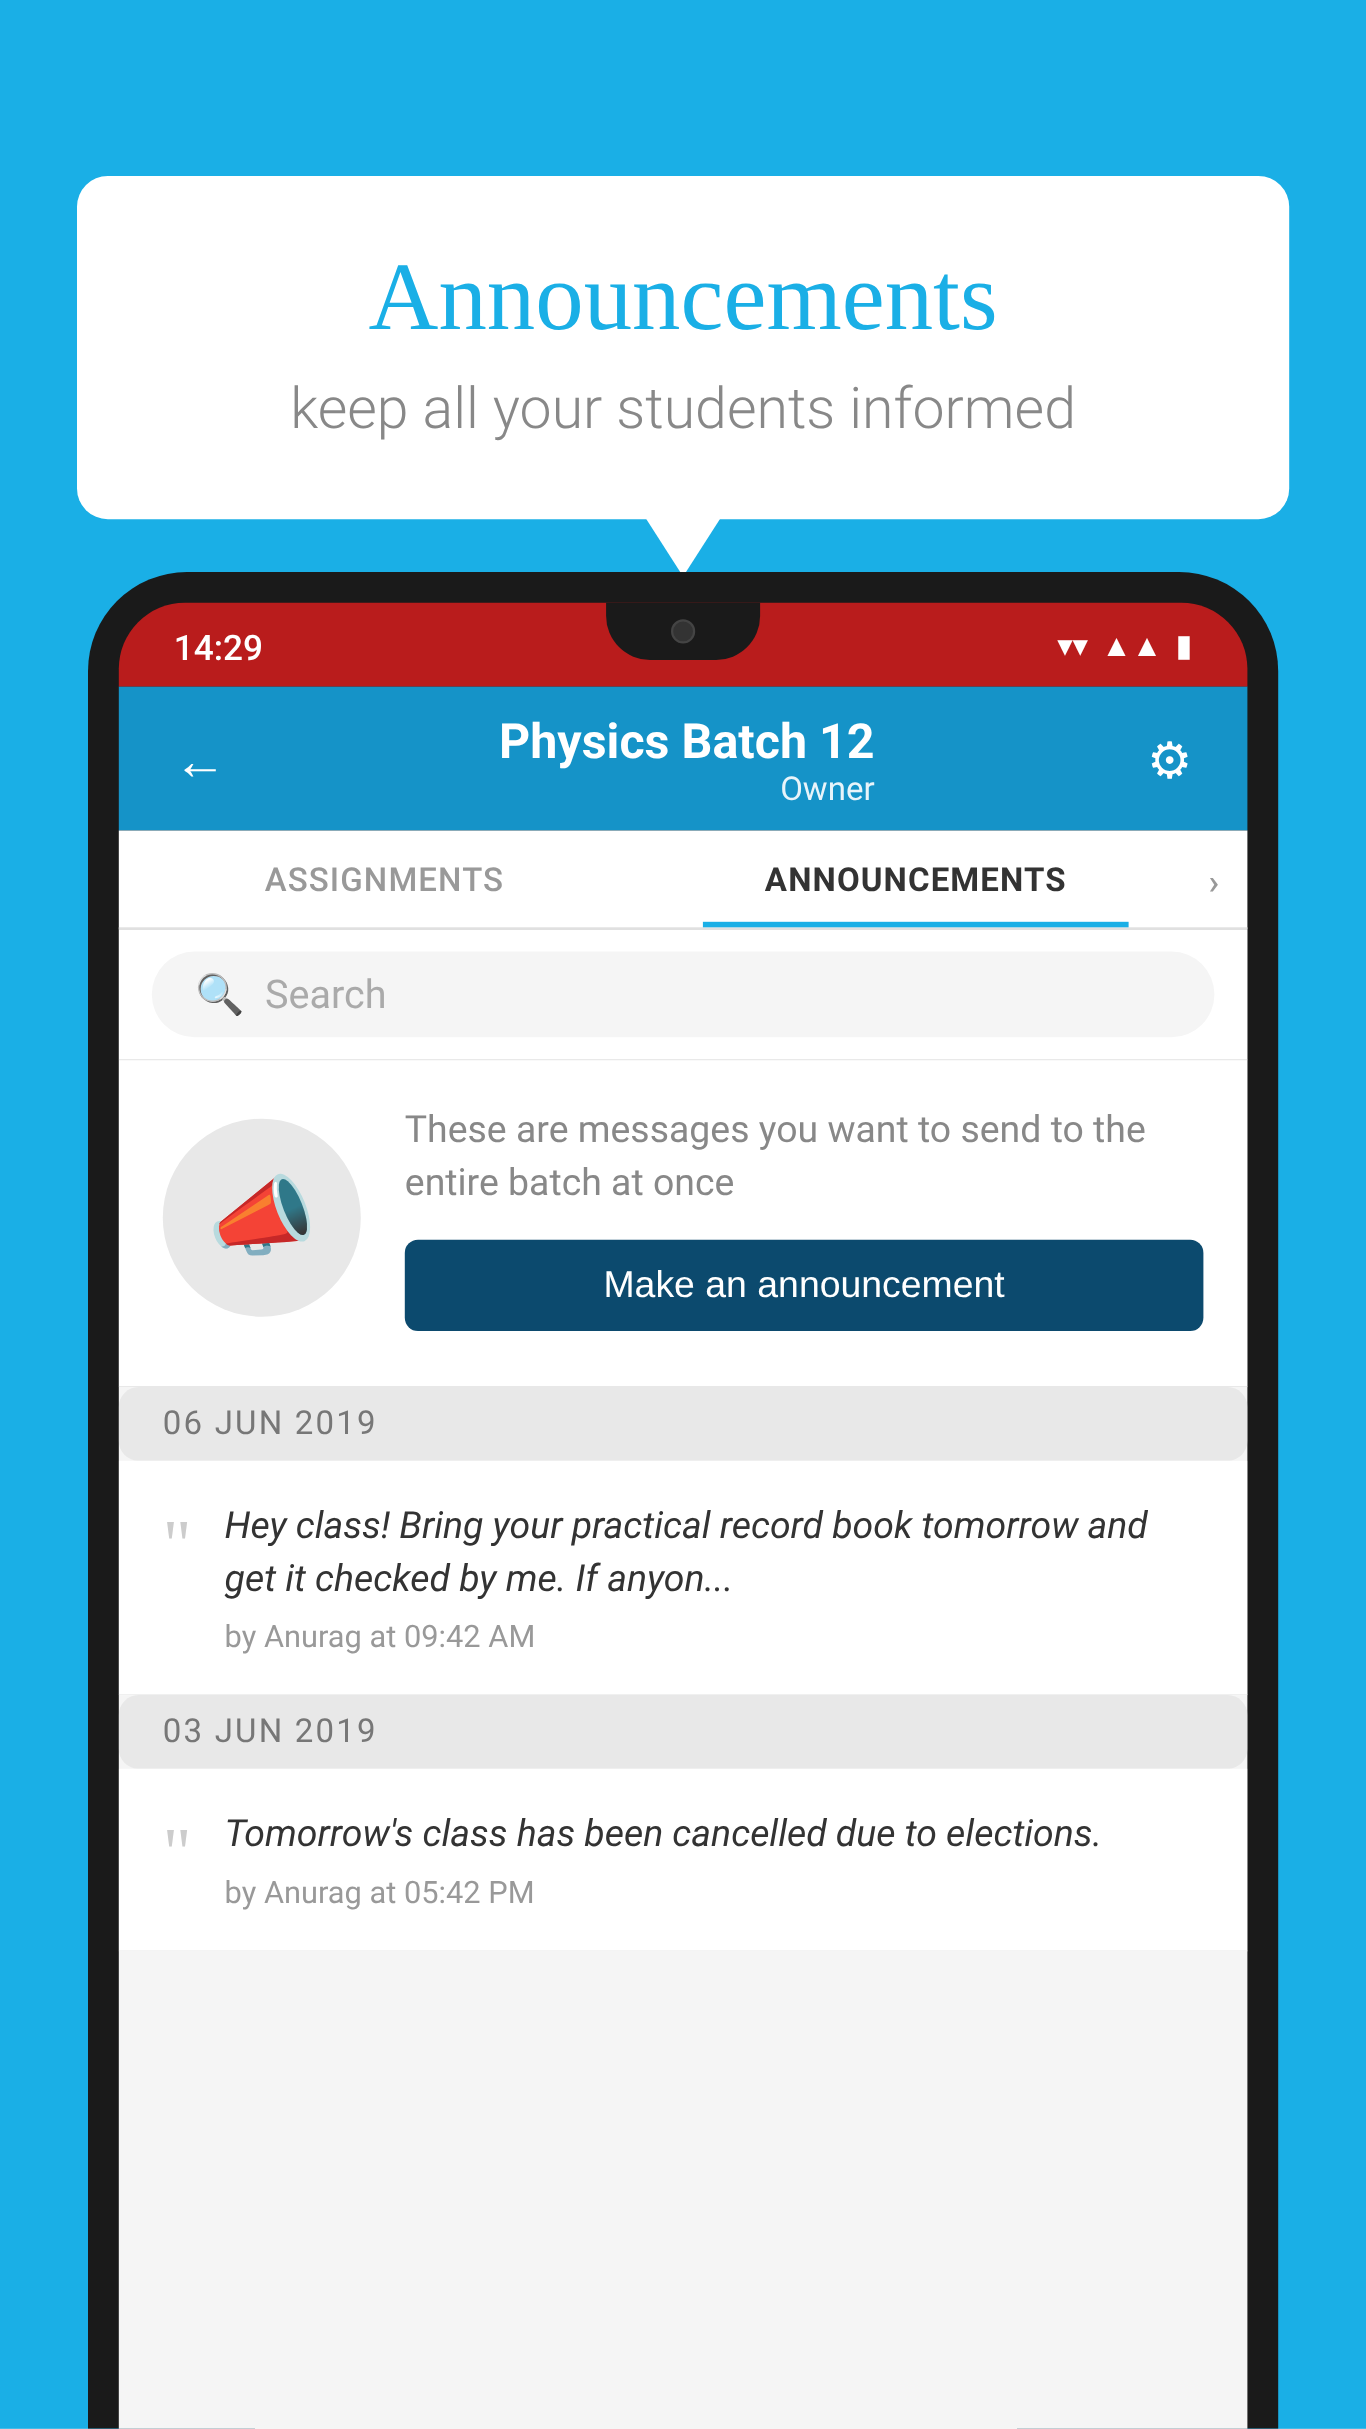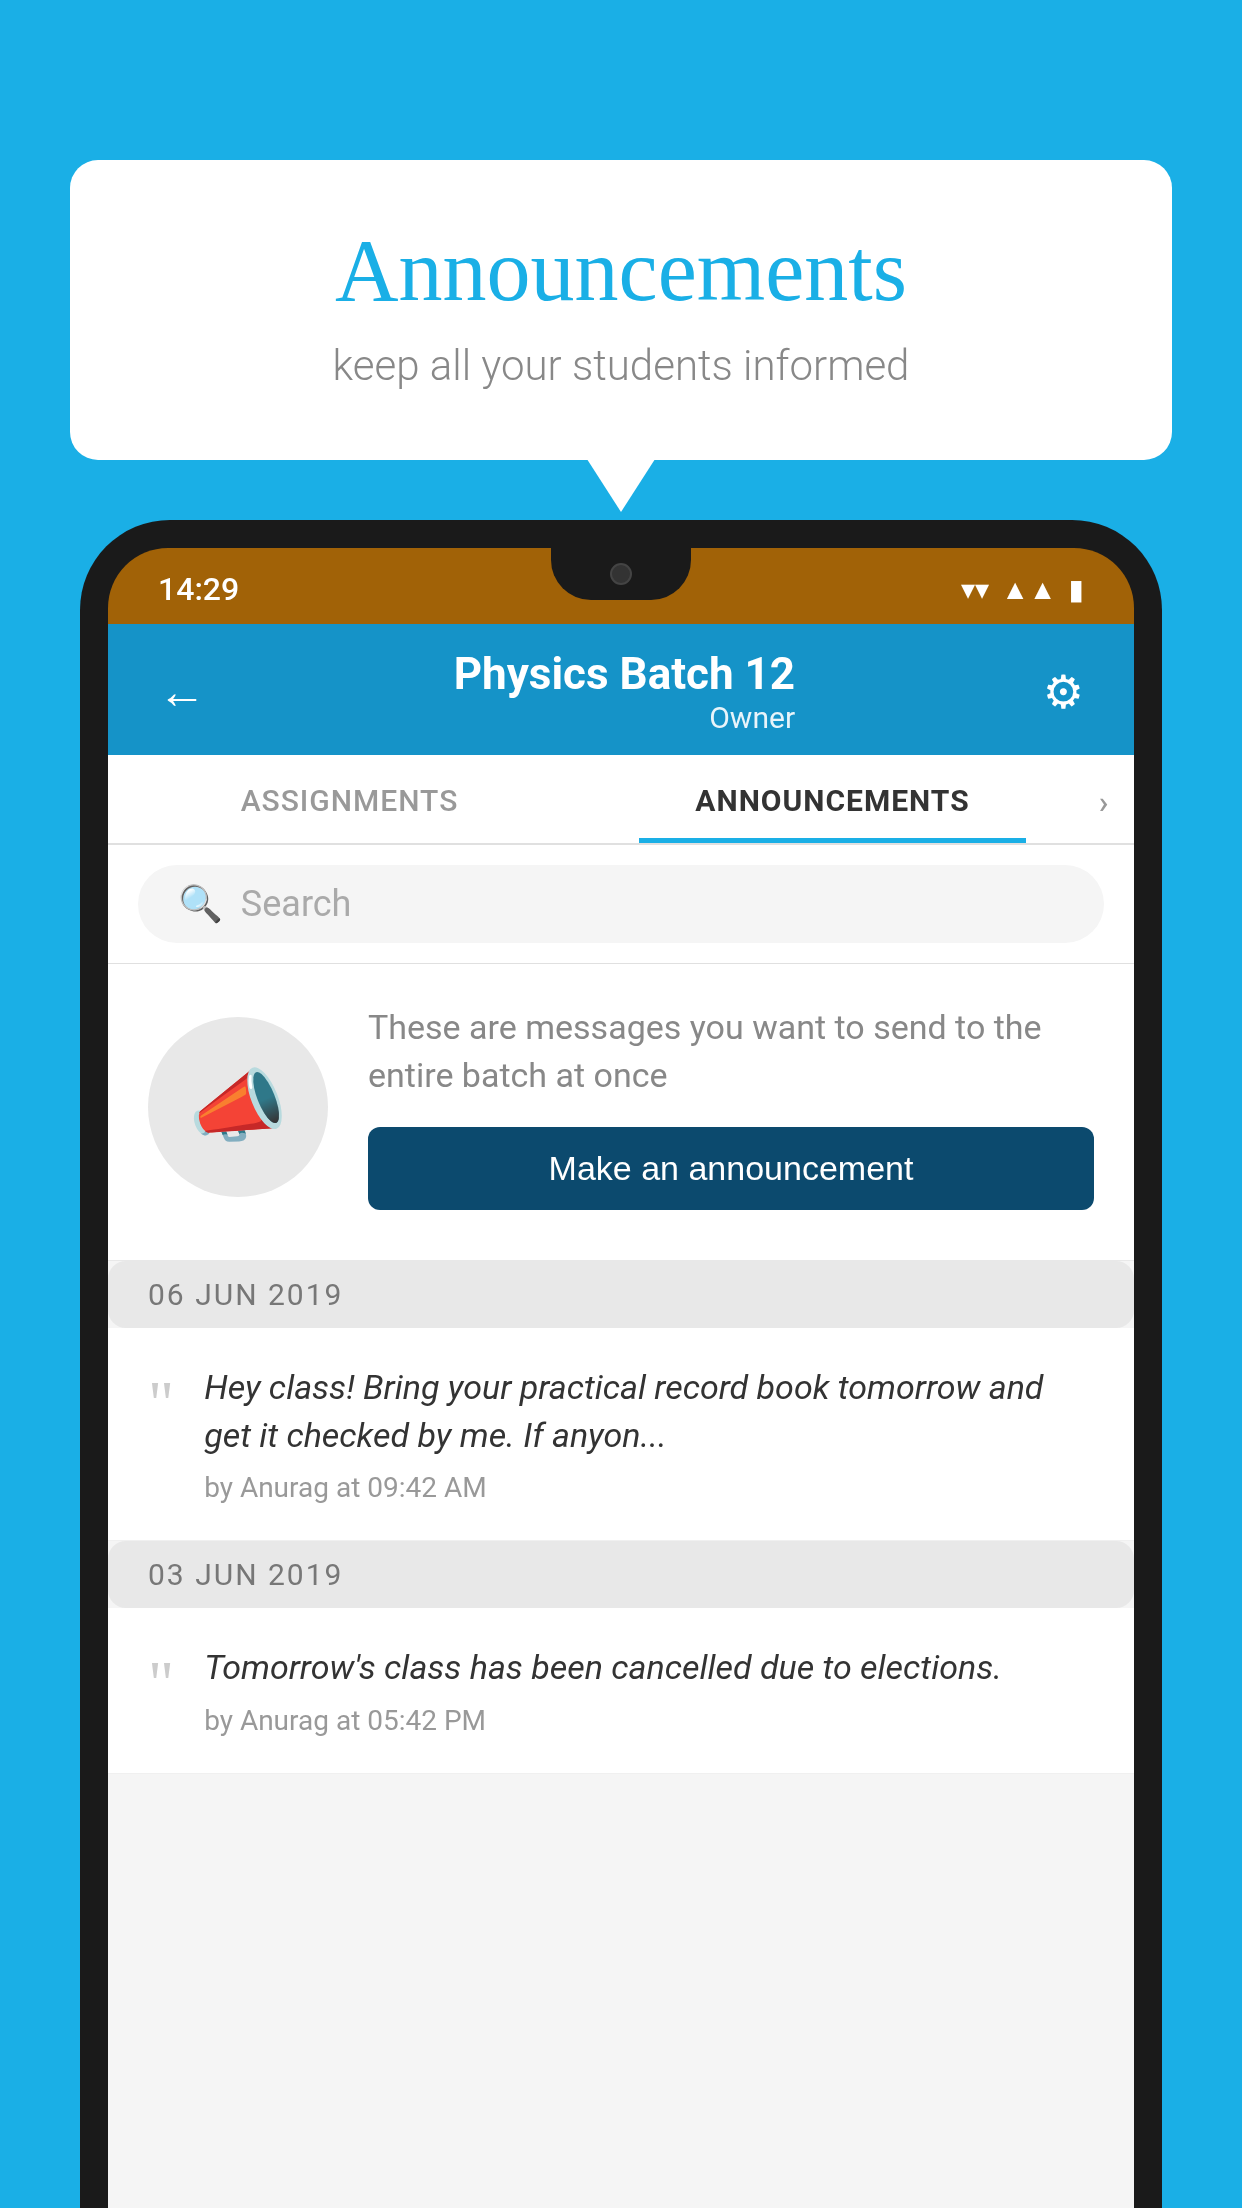--- a/index.html
+++ b/index.html
@@ -48,21 +48,21 @@
 
     .bubble-title {
       font-size: 88px;
       color: #1AAFE6;
       font-weight: 400;
       margin-bottom: 20px;
       font-family: Georgia, serif;
     }
 
     .bubble-subtitle {
-      font-size: 42px;
+      font-size: 52px;
       color: #888;
       font-weight: 300;
       margin-top: 14px;
     }
 
     
     .phone-container {
       position: absolute;
       top: 520px;
       left: 80px;
@@ -74,26 +74,26 @@
       background: #1a1a1a;
       border-radius: 90px 90px 0 0;
       width: 100%;
       height: 100%;
       padding: 28px 28px 0;
       position: relative;
     }
 
     
     .phone-status-bar {
-      background: #a16207;
+      background: #b91c1c;
       border-radius: 60px 60px 0 0;
       padding: 22px 50px 16px;
       display: flex;
       justify-content: space-between;
-      align-items: center;
+      align-items: flex-start;
       position: relative;
     }
 
     .notch {
       position: absolute;
       top: 0;
       left: 50%;
       transform: translateX(-50%);
       width: 140px;
       height: 52px;

